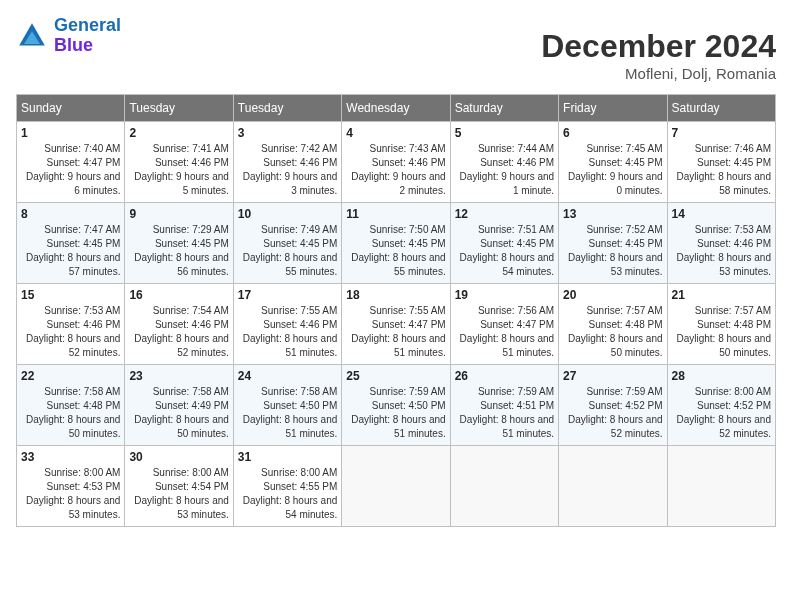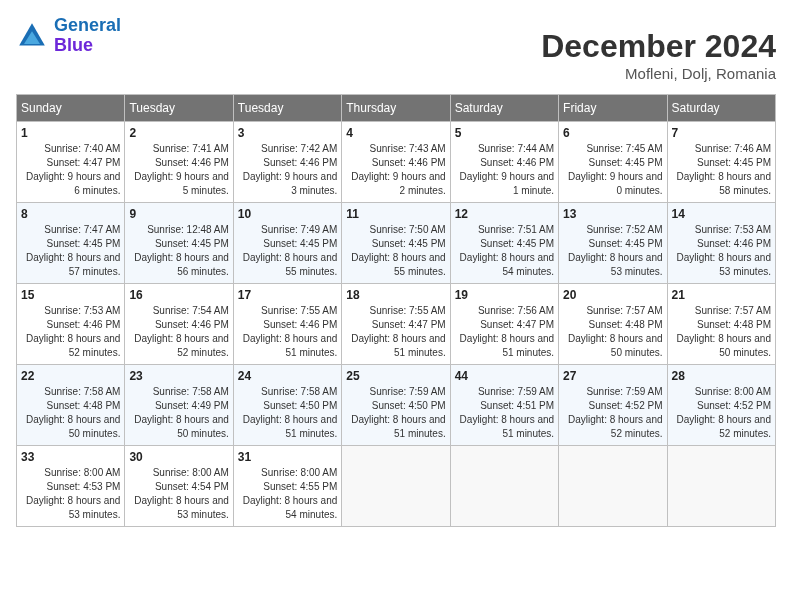--- a/index.html
+++ b/index.html
@@ -113,21 +113,21 @@
     <div class="location">Mofleni, Dolj, Romania</div>
   </div>
 </div>
 
 <table class="calendar">
   <thead>
     <tr>
     <th>Sunday</th>
         <th>Tuesday</th>
         <th>Tuesday</th>
-        <th>Thursday</th>
+        <th>Wednesday</th>
         <th>Saturday</th>
         <th>Friday</th>
         <th>Saturday</th>
       </tr>
   </thead>
   <tbody id="calendar-body">
   <tr>
         <td>
           <span class="day-num">1</span>
           <div class="day-info">
@@ -190,21 +190,21 @@
           <span class="day-num">8</span>
           <div class="day-info">
             <span>Sunrise: 7:47 AM</span><br>
             <span>Sunset: 4:45 PM</span><br>
             <span>Daylight: 8 hours and 57 minutes.</span>
           </div>
         </td>
         <td>
           <span class="day-num">9</span>
           <div class="day-info">
-            <span>Sunrise: 12:48 AM</span><br>
+            <span>Sunrise: 7:29 AM</span><br>
             <span>Sunset: 4:45 PM</span><br>
             <span>Daylight: 8 hours and 56 minutes.</span>
           </div>
         </td>
         <td>
           <span class="day-num">10</span>
           <div class="day-info">
             <span>Sunrise: 7:49 AM</span><br>
             <span>Sunset: 4:45 PM</span><br>
             <span>Daylight: 8 hours and 55 minutes.</span>
@@ -328,21 +328,21 @@
         </td>
         <td>
           <span class="day-num">25</span>
           <div class="day-info">
             <span>Sunrise: 7:59 AM</span><br>
             <span>Sunset: 4:50 PM</span><br>
             <span>Daylight: 8 hours and 51 minutes.</span>
           </div>
         </td>
         <td>
-          <span class="day-num">44</span>
+          <span class="day-num">26</span>
           <div class="day-info">
             <span>Sunrise: 7:59 AM</span><br>
             <span>Sunset: 4:51 PM</span><br>
             <span>Daylight: 8 hours and 51 minutes.</span>
           </div>
         </td>
         <td>
           <span class="day-num">27</span>
           <div class="day-info">
             <span>Sunrise: 7:59 AM</span><br>

